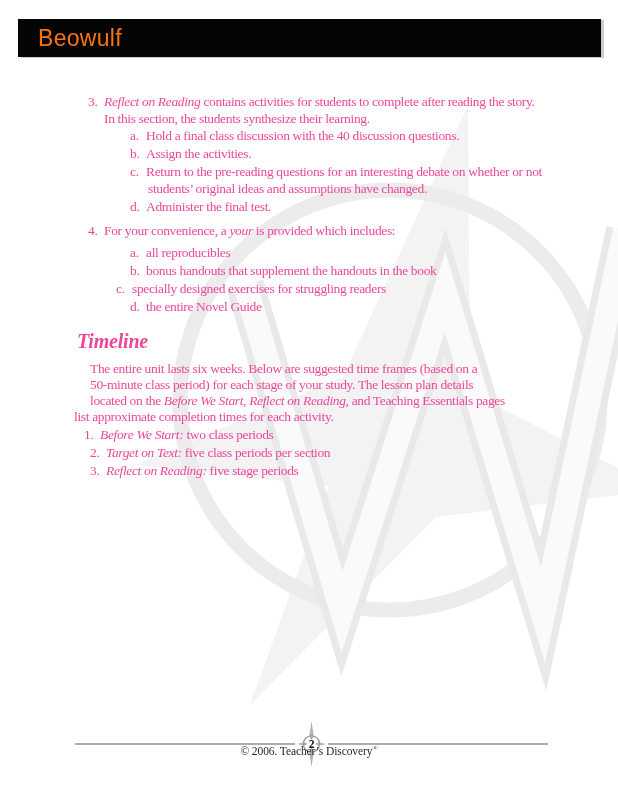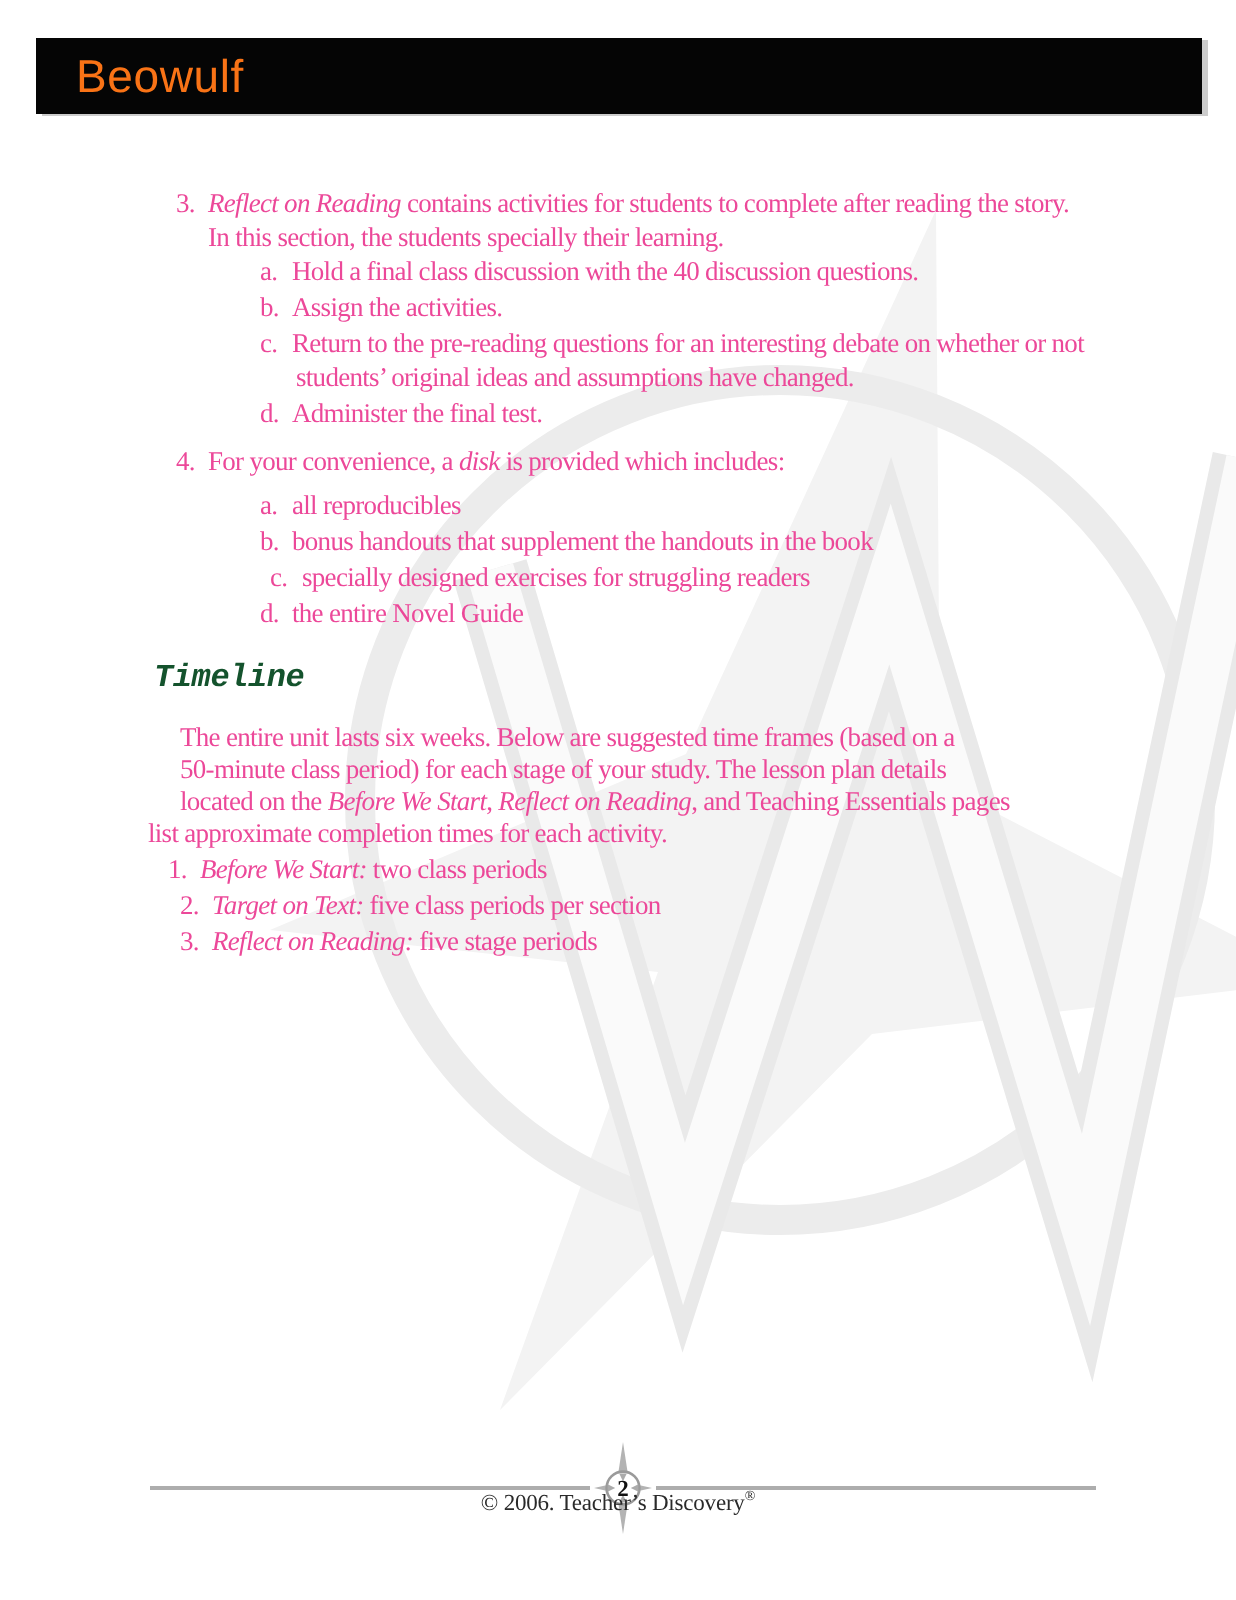--- a/index.html
+++ b/index.html
@@ -18,22 +18,22 @@
     font-family:"Liberation Sans",sans-serif;font-size:23px;font-weight:400;
     padding-left:20px;letter-spacing:0.3px;
   }
   .bl{
     position:absolute;white-space:nowrap;
     font-size:13.5px;line-height:17px;letter-spacing:-0.35px;color:#ec4899;
   }
   .bl em{font-style:italic;}
   .lbl{display:inline-block;width:16px;}
   .heading{
-    position:absolute;font-family:Liberation Mono, monospace;
-    font-style:italic;font-weight:bold;font-size:16px;color:#14532d;
+    position:absolute;font-family:Liberation Serif, serif;
+    font-style:italic;font-weight:bold;font-size:20px;color:#ec4899;
     letter-spacing:-0.2px;white-space:nowrap;
   }
   .rule{position:absolute;height:2px;background:#adadad;}
   .ornament{position:absolute;}
   .copyright{
     position:absolute;left:0;right:0;text-align:center;
     font-size:11.5px;color:#2a2a2a;letter-spacing:-0.1px;
   }
   .copyright sup{font-size:7px;}
 </style>
@@ -49,32 +49,32 @@
     <path d="M245,285 L342,612 L445,292 L543,615 L625,230" fill="none" stroke="#fafafa" stroke-width="24" stroke-linejoin="miter" stroke-miterlimit="12"></path>
   </svg>
 
   <div class="content">
 
     <div class="titlebar">
       <span class="title">Beowulf</span>
     </div>
 
     <div class="bl" style="top:93px;left:88px"><span class="lbl">3.</span><span><em>Reflect on Reading</em><span> contains activities for students to complete after reading the story.</span></span></div>
-    <div class="bl" style="top:110px;left:104px">In this section, the students specially their learning.</div>
+    <div class="bl" style="top:110px;left:104px">In this section, the students synthesize their learning.</div>
 
     <div class="bl" style="top:127px;left:130px"><span class="lbl">a.</span><span>Hold a final class discussion with the 40 discussion questions.</span></div>
     <div class="bl" style="top:163px;left:130px"><span class="lbl">c.</span><span>Return to the pre-reading questions for an interesting debate on whether or not</span></div>
     <div class="bl" style="top:145px;left:130px"><span class="lbl">b.</span><span>Assign the activities.</span></div>
     <div class="bl" style="top:180px;left:148px">students’ original ideas and assumptions have changed.</div>
     <div class="bl" style="top:198px;left:130px"><span class="lbl">d.</span><span>Administer the final test.</span></div>
 
-    <div class="bl" style="top:222px;left:88px"><span class="lbl">4.</span><span><span>For your convenience, a </span><em>disk</em><span> is provided which includes:</span></span></div>
+    <div class="bl" style="top:222px;left:88px"><span class="lbl">4.</span><span><span>For your convenience, a </span><em>your</em><span> is provided which includes:</span></span></div>
     <div class="bl" style="top:244px;left:130px"><span class="lbl">a.</span><span>all reproducibles</span></div>
     <div class="bl" style="top:262px;left:130px"><span class="lbl">b.</span><span>bonus handouts that supplement the handouts in the book</span></div>
-    <div class="bl" style="top:280px;left:135px"><span class="lbl">c.</span><span>specially designed exercises for struggling readers</span></div>
+    <div class="bl" style="top:280px;left:116px"><span class="lbl">c.</span><span>specially designed exercises for struggling readers</span></div>
     <div class="bl" style="top:298px;left:130px"><span class="lbl">d.</span><span>the entire Novel Guide</span></div>
 
     <div class="heading" style="top:330px;left:77px">Timeline</div>
 
     <div class="bl" style="top:360px;left:90px">The entire unit lasts six weeks. Below are suggested time frames (based on a</div>
     <div class="bl" style="top:376px;left:90px">50-minute class period) for each stage of your study. The lesson plan details</div>
     <div class="bl" style="top:392px;left:90px"><span>located on the </span><em>Before We Start</em><span>, </span><em>Reflect on Reading</em><span>, and Teaching Essentials pages</span></div>
     <div class="bl" style="top:408px;left:74px">list approximate completion times for each activity.</div>
 
     <div class="bl" style="top:426px;left:84px"><span class="lbl">1.</span><span><em>Before We Start:</em><span> two class periods</span></span></div>

